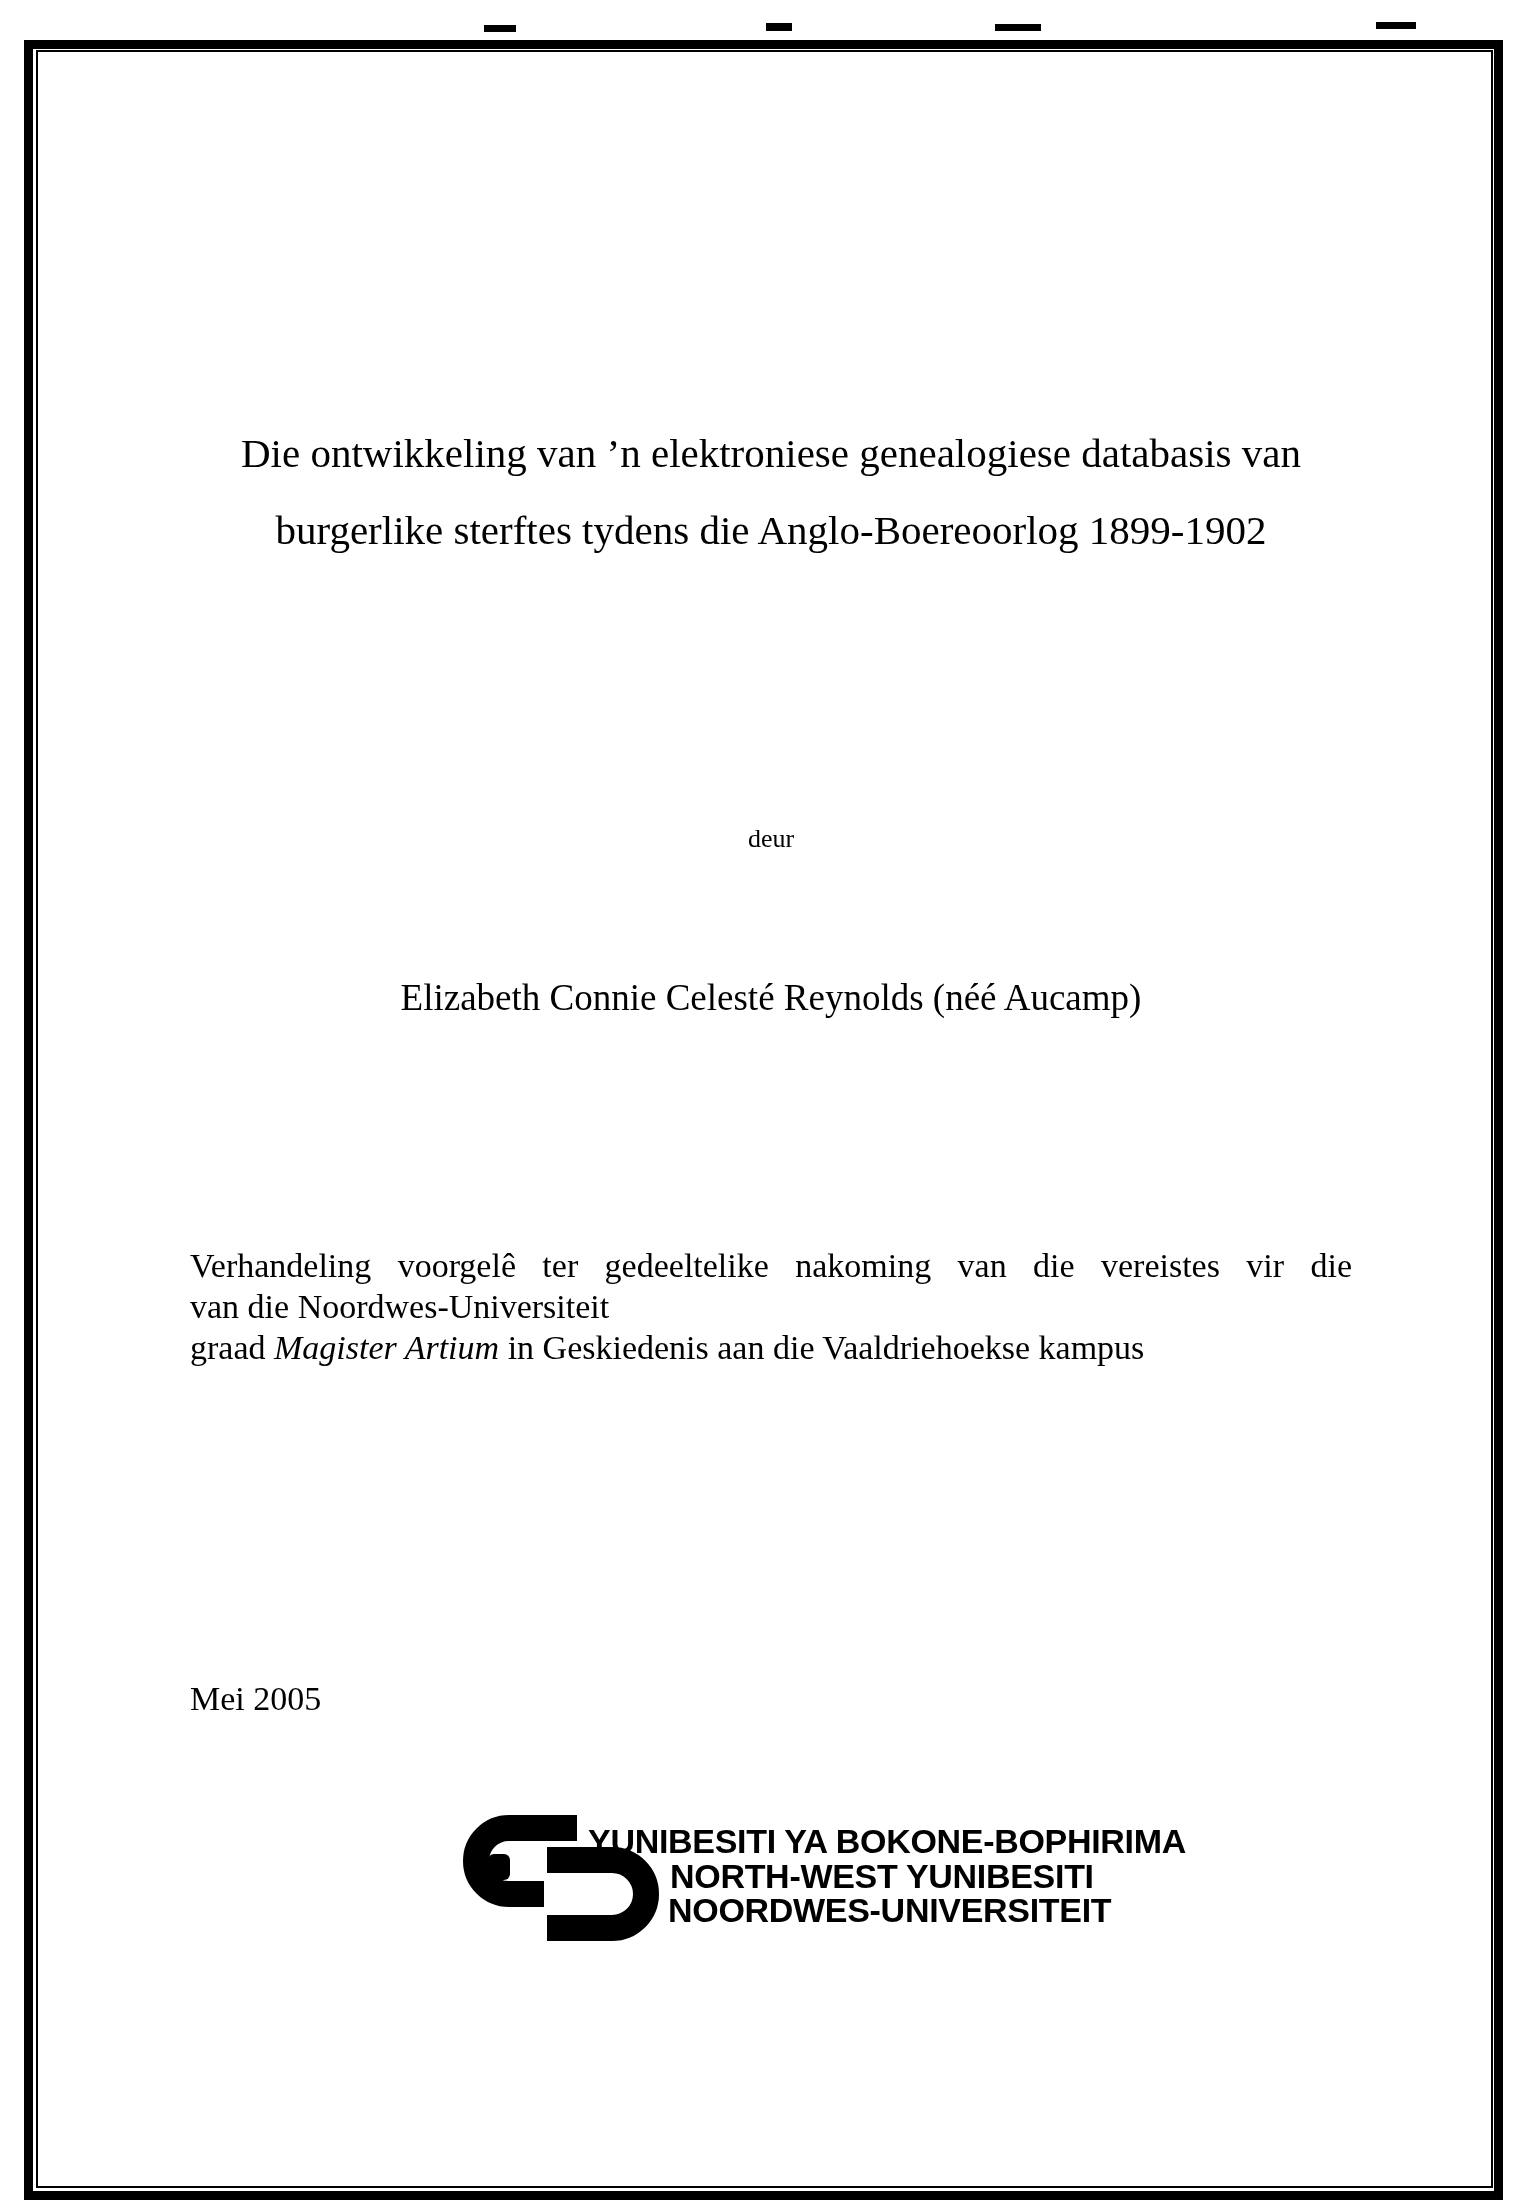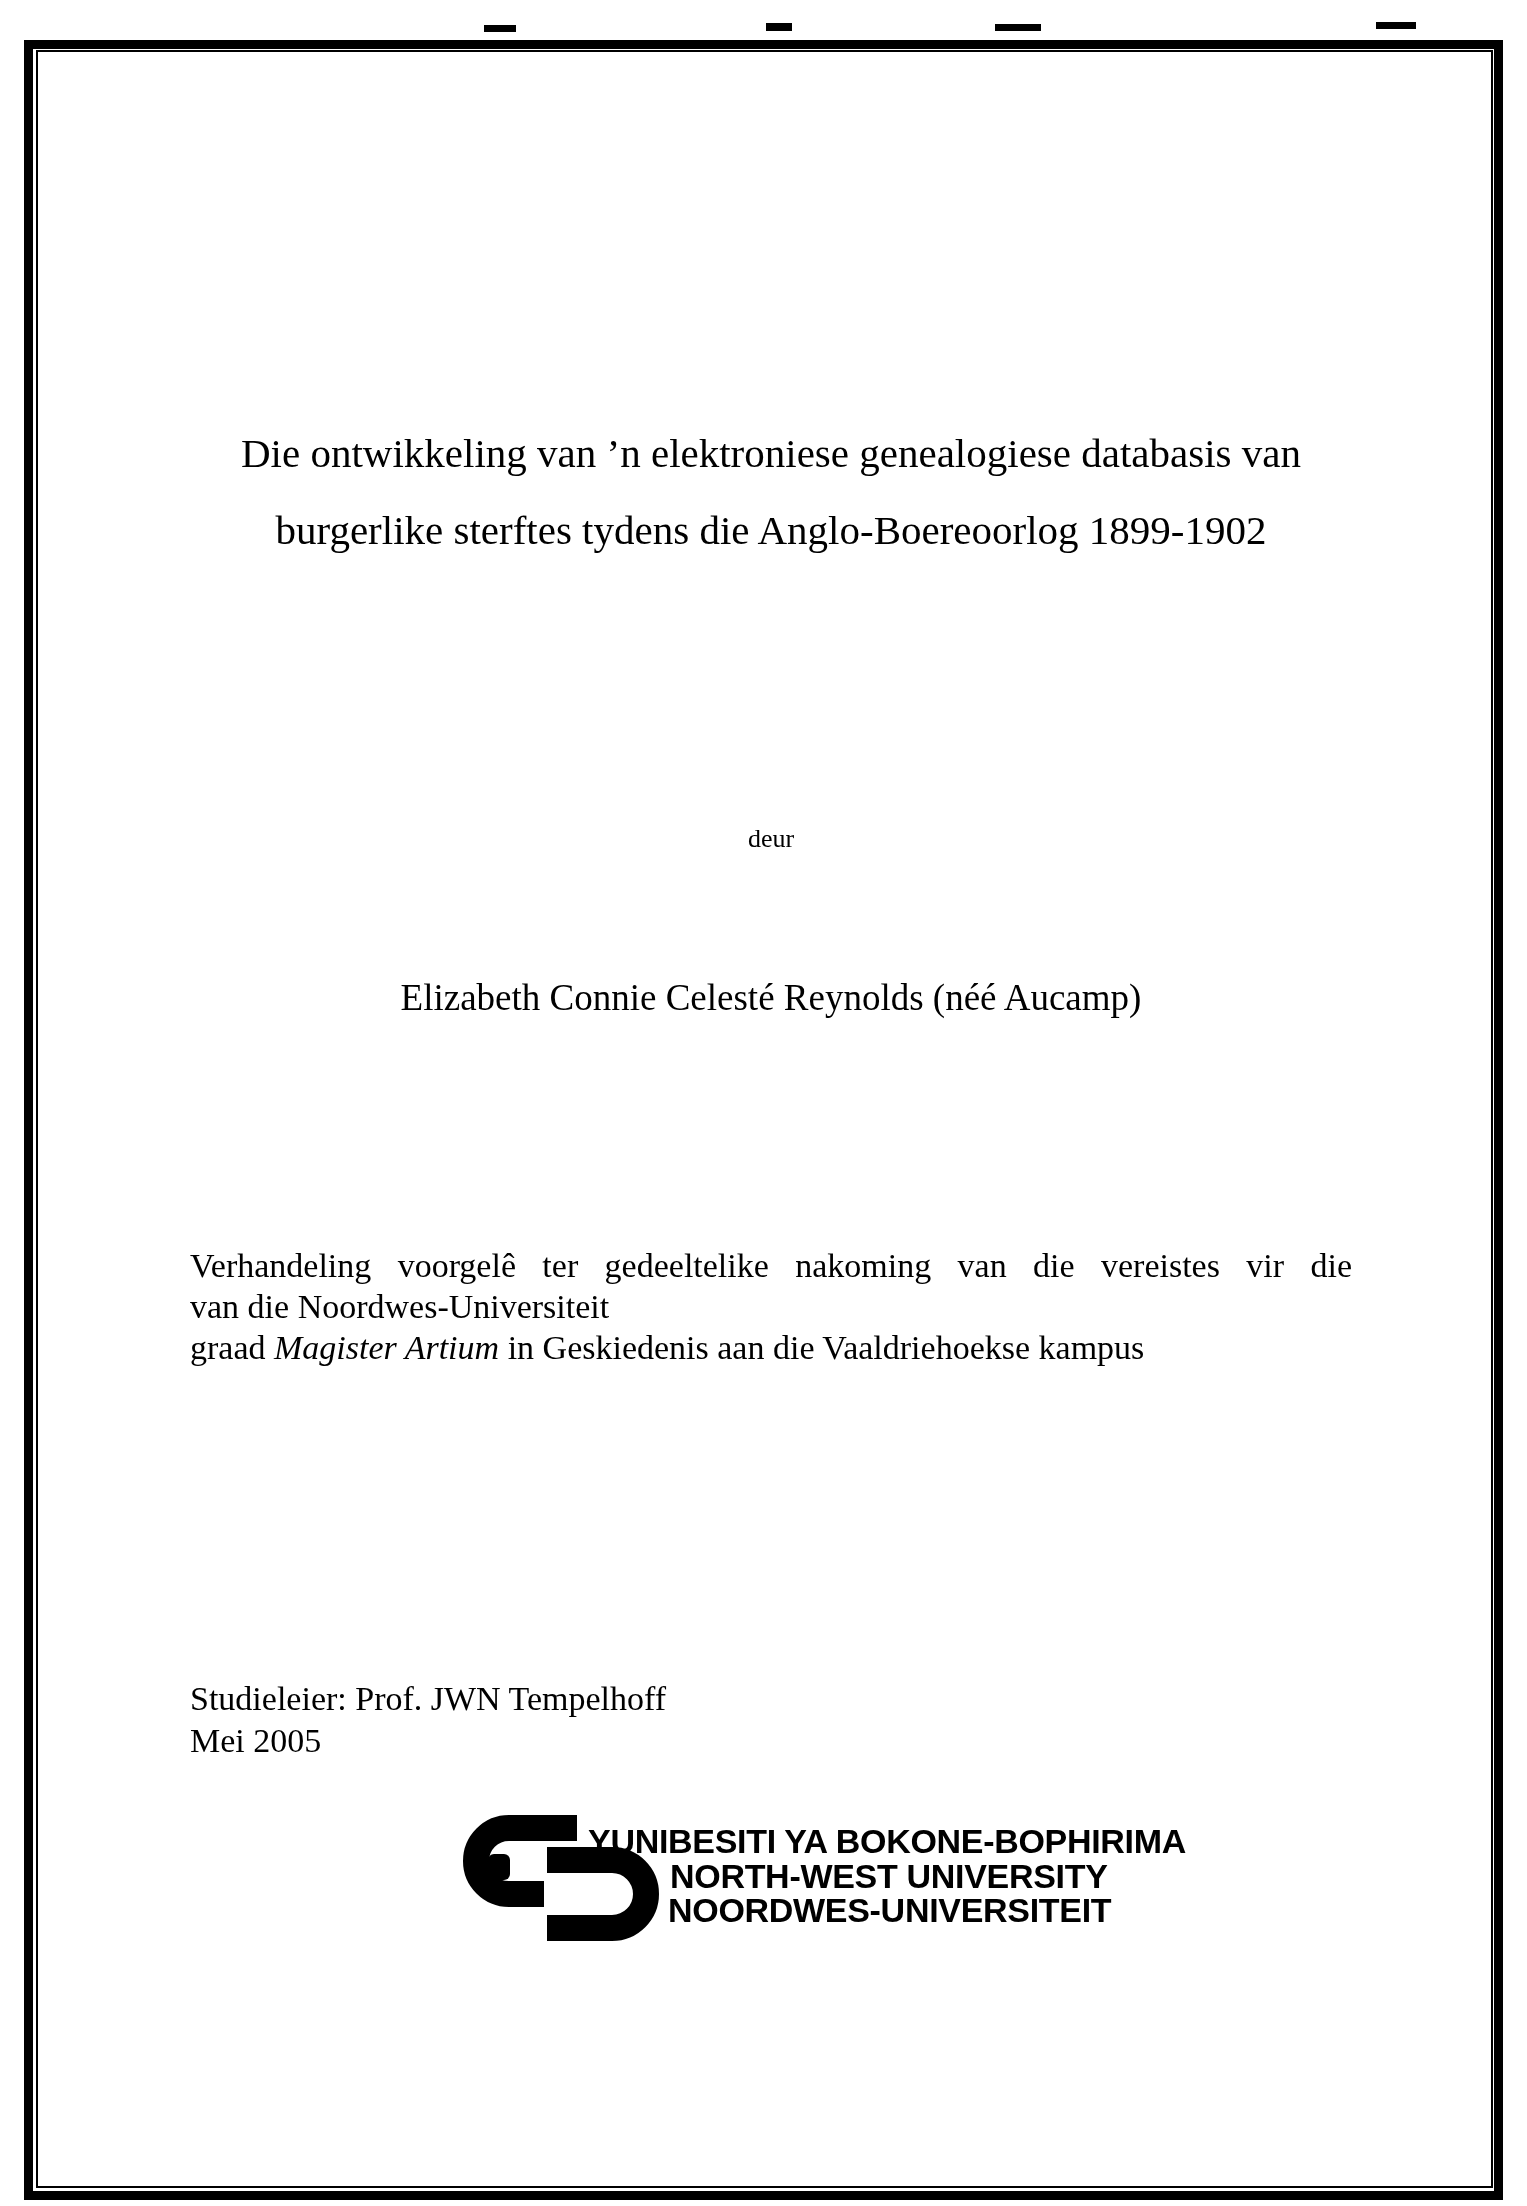--- a/index.html
+++ b/index.html
@@ -88,27 +88,26 @@
 
   <div class="author">Elizabeth Connie Celesté Reynolds (néé Aucamp)</div>
 
   <div class="submission">
     <div class="justified">Verhandeling voorgelê ter gedeeltelike nakoming van die vereistes vir die</div>
     <div>van die Noordwes-Universiteit</div>
     <div><span>graad </span><span class="it">Magister Artium</span><span> in Geskiedenis aan die Vaaldriehoekse kampus</span></div>
   </div>
 
   <div class="supervisor-block">
-    <div>Studieleier: Prof. JWN Tempelhoff</div>
     <div>Mei 2005</div>
   </div>
 
   <svg class="logo-mark" width="200" height="130" viewBox="0 0 200 130">
     <path d="M 115 14 L 47 14 A 33 33 0 0 0 47 80 L 82 80" fill="none" stroke="#000" stroke-width="26" stroke-linecap="butt"></path>
     <rect x="26" y="40" width="22" height="26" rx="6" fill="#000"></rect>
     <path d="M 85 46 L 150 46 A 34 34 0 0 1 150 114 L 85 114" fill="none" stroke="#000" stroke-width="26" stroke-linecap="butt"></path>
   </svg>
 
   <div class="logo-line logo-line1">YUNIBESITI YA BOKONE-BOPHIRIMA</div>
-  <div class="logo-line logo-line2">NORTH-WEST UNIVERSITY</div>
+  <div class="logo-line logo-line2">NORTH-WEST YUNIBESITI</div>
   <div class="logo-line logo-line3">NOORDWES-UNIVERSITEIT</div>
 
 </div>
 
 </body></html>

